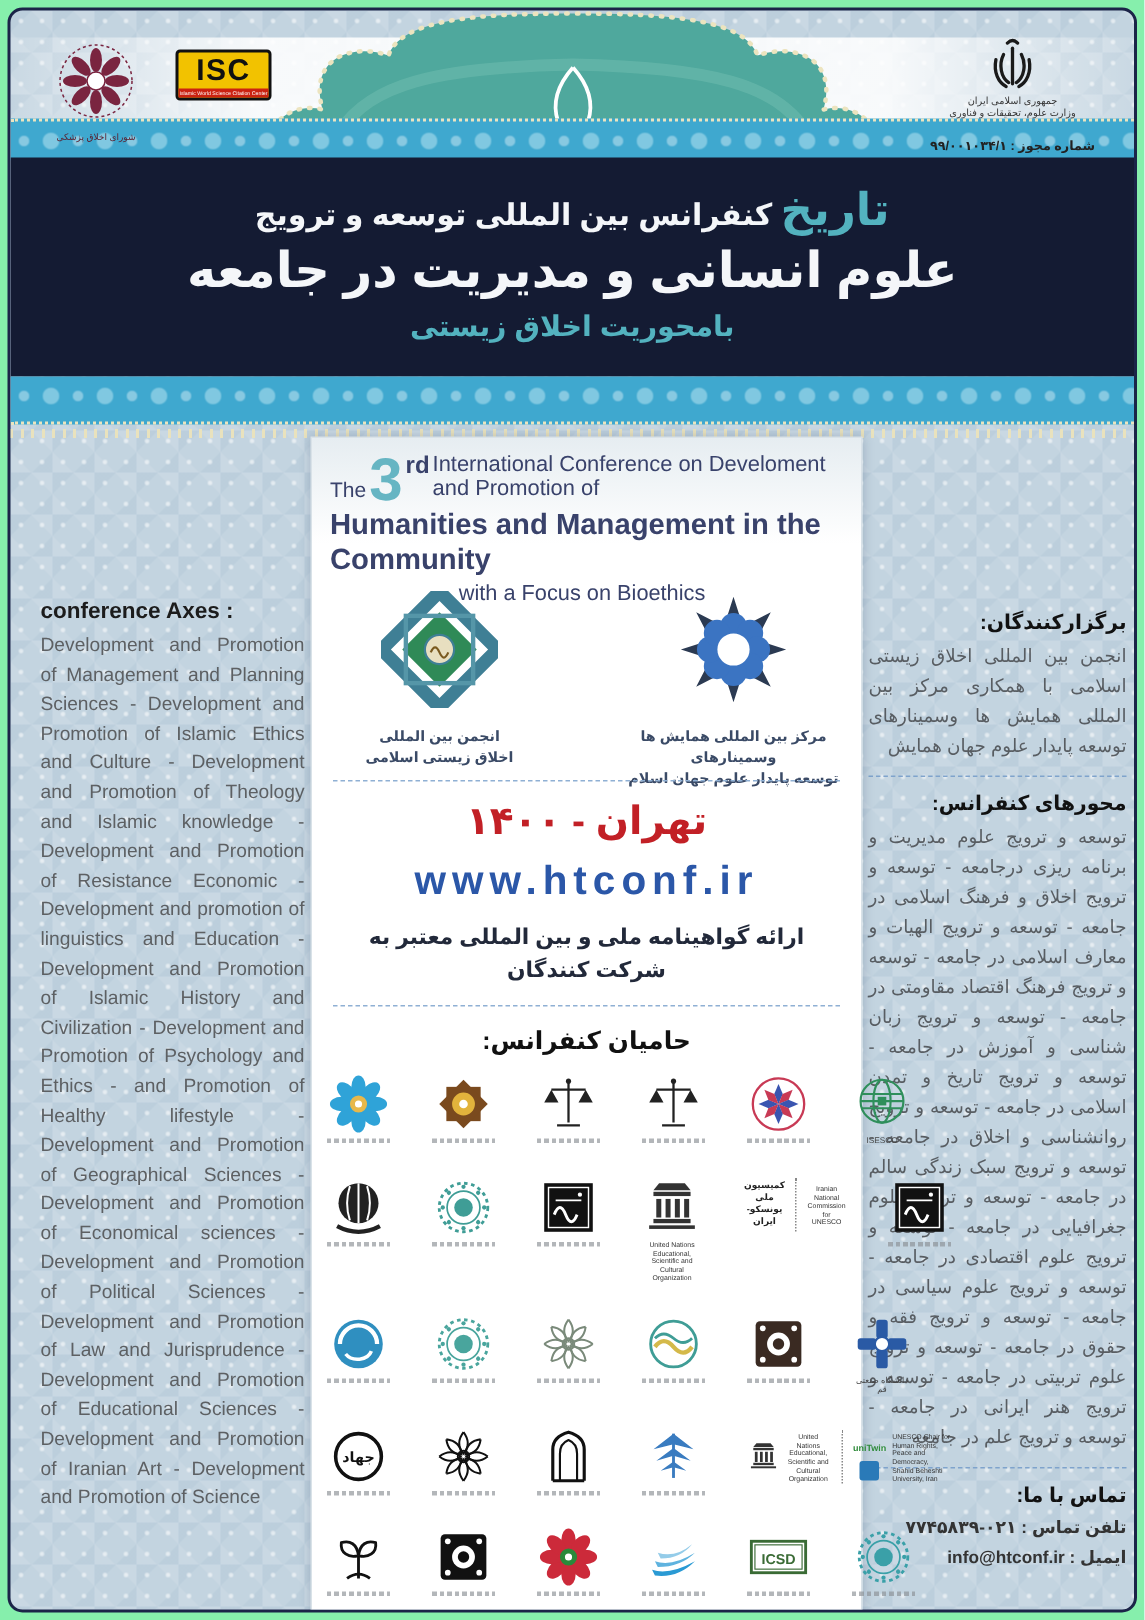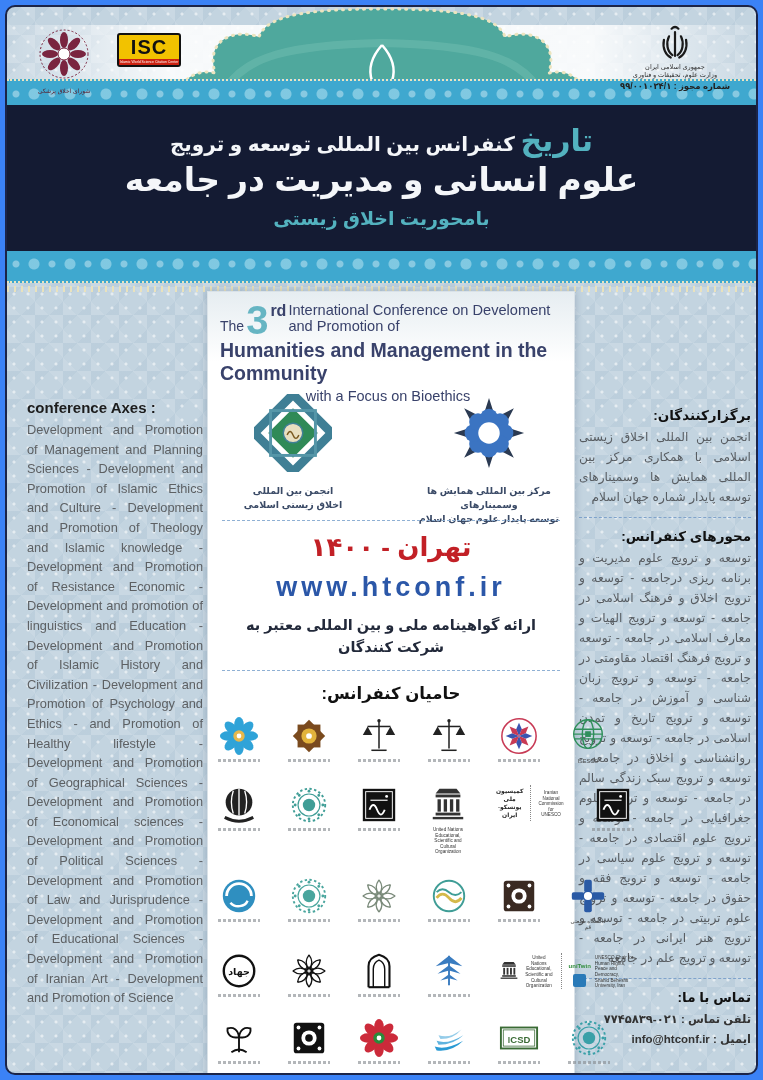--- a/index.html
+++ b/index.html
@@ -1,17 +1,17 @@
 <!DOCTYPE html>
 <html><head>
 <meta charset="utf-8">
 <style>
   html,body{margin:0;padding:0;background:#ffffff;}
   body{width:763px;height:1080px;font-family:"Liberation Sans","DejaVu Sans",sans-serif;}
-  #poster{position:relative;width:763px;height:1080px;background:#3b82f6;}
+  #poster{position:relative;width:763px;height:1080px;background:#86efac;}
   .frame{position:absolute;left:5px;top:5px;width:749px;height:1066px;border:2px solid #1b2448;border-radius:10px;overflow:hidden;
     background-color:#c3d4e0;
     background-image:
       radial-gradient(circle at 7px 7px, rgba(255,255,255,.55) 1px, transparent 2px),
       linear-gradient(45deg, rgba(255,255,255,.10) 25%, transparent 25%, transparent 75%, rgba(255,255,255,.10) 75%),
       linear-gradient(-45deg, rgba(150,178,200,.16) 25%, transparent 25%, transparent 75%, rgba(150,178,200,.16) 75%);
     background-size:14px 14px, 28px 28px, 28px 28px;}
   
   .white-band{position:absolute;left:0;right:0;top:18px;height:56px;
     background:linear-gradient(90deg, rgba(255,255,255,.10) 0%, rgba(255,255,255,.88) 22%, rgba(255,255,255,.88) 78%, rgba(255,255,255,.10) 100%);}
@@ -31,21 +31,21 @@
   .navy .l2{margin-top:2px;font-size:33px;font-weight:bold;direction:rtl;}
   .navy .l3{margin-top:8px;font-size:19px;font-weight:bold;color:#53b2bf;direction:rtl;}
   .hlogos{position:absolute;top:20px;left:18px;display:flex;gap:14px;align-items:flex-start;}
   .beheshti{width:78px;text-align:center;}
   .beheshti .cap{font-size:6px;color:#5a2030;margin-top:2px;direction:rtl;}
   .isc{margin-top:6px;width:60px;background:#f2c200;border:2px solid #111;border-radius:3px;text-align:center;}
   .isc .big{font-weight:bold;font-size:20px;color:#111;line-height:24px;letter-spacing:1px;}
   .isc .sub{background:#c21; color:#fff;font-size:3.5px;line-height:6px;overflow:hidden;white-space:nowrap;}
   .gov{position:absolute;top:18px;right:16px;width:130px;text-align:center;color:#222;}
   .gov .t1,.gov .t2{font-size:6.5px;direction:rtl;color:#333;}
-  .gov .lic{font-size:8.5px;font-weight:bold;direction:rtl;margin-top:2px;color:#222;}
+  .gov .lic{font-size:8.5px;font-weight:bold;direction:rtl;margin-top:13px;color:#222;}
   
   .leftcol{position:absolute;left:20px;top:392px;width:176px;}
   .leftcol h3{margin:0 0 4px 0;font-size:15px;color:#1c1c1c;}
   .leftcol p{margin:0;font-size:12.8px;line-height:19.6px;color:#5d6063;text-align:justify;}
   .rightcol{position:absolute;left:572px;top:400px;width:172px;direction:rtl;text-align:justify;}
   .rightcol h3{margin:0 0 4px 0;font-size:13.5px;color:#111;text-align:right;}
   .rightcol p{margin:0;font-size:12.2px;line-height:20px;color:#585d62;}
   .dashed{border:none;border-top:1px dashed #7fa3cc;margin:10px 0;}
   .contact p{font-size:11.5px;font-weight:bold;color:#333;line-height:20px;text-align:right;}
   
@@ -146,21 +146,21 @@
     <div class="strip strip2"></div>
     <div class="dotrow"></div>
 
     <div class="leftcol">
       <h3>conference Axes :</h3>
       <p>Development and Promotion of Management and Planning Sciences - Development and Promotion of Islamic Ethics and Culture - Development and Promotion of Theology and Islamic knowledge - Development and Promotion of Resistance Economic - Development and promotion of linguistics and Education - Development and Promotion of Islamic History and Civilization - Development and Promotion of Psychology and Ethics - and Promotion of Healthy lifestyle - Development and Promotion of Geographical Sciences - Development and Promotion of Economical sciences - Development and Promotion of Political Sciences - Development and Promotion of Law and Jurisprudence - Development and Promotion of Educational Sciences - Development and Promotion of Iranian Art - Development and Promotion of Science</p>
     </div>
 
     <div class="rightcol">
       <h3>برگزارکنندگان:</h3>
-      <p>انجمن بین المللی اخلاق زیستی اسلامی با همکاری مرکز بین المللی همایش ها وسمینارهای توسعه پایدار شماره جهان اسلام</p>
+      <p>انجمن بین المللی اخلاق زیستی اسلامی با همکاری مرکز بین المللی همایش ها وسمینارهای توسعه پایدار علوم جهان همایش</p>
       <hr class="dashed">
       <h3>محورهای کنفرانس:</h3>
       <p>توسعه و ترویج علوم مدیریت و برنامه ریزی درجامعه - توسعه و ترویج اخلاق و فرهنگ اسلامی در جامعه - توسعه و ترویج الهیات و معارف اسلامی در جامعه - توسعه و ترویج فرهنگ اقتصاد مقاومتی در جامعه - توسعه و ترویج زبان شناسی و آموزش در جامعه - توسعه و ترویج تاریخ و تمدن اسلامی در جامعه - توسعه و ترویج روانشناسی و اخلاق در جامعه - توسعه و ترویج سبک زندگی سالم در جامعه - توسعه و ترویج علوم جغرافیایی در جامعه - توسعه و ترویج علوم اقتصادی در جامعه - توسعه و ترویج علوم سیاسی در جامعه - توسعه و ترویج فقه و حقوق در جامعه - توسعه و ترویج علوم تربیتی در جامعه - توسعه و ترویج هنر ایرانی در جامعه - توسعه و ترویج علم در جامعه</p>
       <hr class="dashed">
       <div class="contact">
         <h3>تماس با ما:</h3>
         <p>تلفن تماس : ۰۲۱-۷۷۴۵۸۳۹</p>
         <p>ایمیل : info@htconf.ir</p>
       </div>
     </div>

